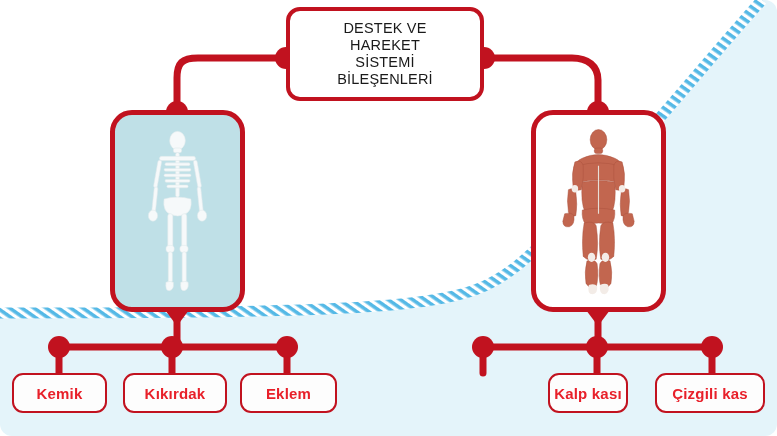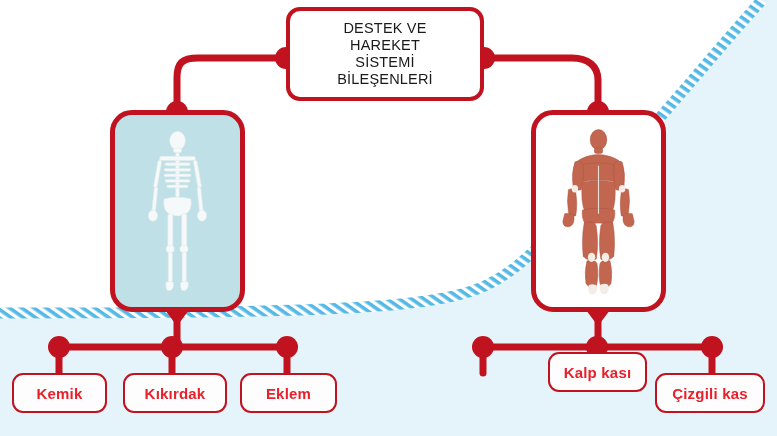--- a/index.html
+++ b/index.html
@@ -1,21 +1,21 @@
 <!DOCTYPE html>
 <html><head>
 <meta charset="utf-8">
 <style>
   html,body{margin:0;padding:0;}
   body{
     width:777px;height:436px;overflow:hidden;
     font-family:"Liberation Sans","DejaVu Sans",sans-serif;
     background:#ffffff;position:relative;
   }
-  #stage{position:absolute;left:0;top:0;width:777px;height:436px;overflow:hidden;background:#ffffff;}
+  #stage{position:absolute;left:0;top:0;width:777px;height:436px;overflow:hidden;background:#ffffff;border-radius:12px;}
 
   
   .bg-svg{position:absolute;left:0;top:0;width:777px;height:436px;}
 
   
   .wire-svg{position:absolute;left:0;top:0;width:777px;height:436px;}
 
   
   .title-box{
     position:absolute;left:286px;top:7px;width:198px;height:94px;
@@ -43,21 +43,21 @@
     border:2px solid #c1121f;border-radius:11px;box-sizing:border-box;
     display:flex;align-items:center;justify-content:center;z-index:6;
   }
   .leaf-text{
     color:#e8202a;font-size:15px;font-weight:bold;white-space:nowrap;letter-spacing:.2px;
   }
   .leaf-0{left:12px;top:373px;width:95px;}
   .leaf-1{left:123px;top:373px;width:104px;}
   .leaf-2{left:240px;top:373px;width:97px;}
   .leaf-3{left:435px;top:373px;width:97px;}
-  .leaf-4{left:548px;top:352px;width:99px;}
+  .leaf-4{left:548px;top:373px;width:80px;}
   .leaf-5{left:655px;top:373px;width:110px;}
 </style>
 </head>
 <body>
 
 <div id="stage">
 
   <svg class="bg-svg" viewBox="0 0 777 436">
     <defs>
       <pattern id="hatch" width="7" height="7" patternUnits="userSpaceOnUse" patternTransform="rotate(35)">

